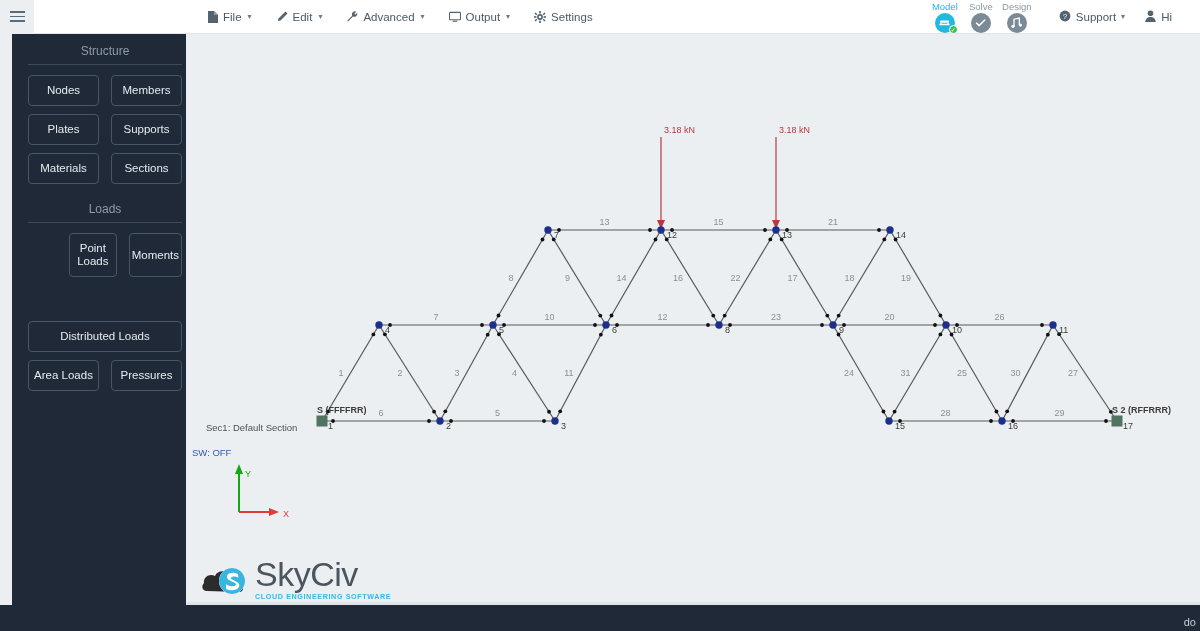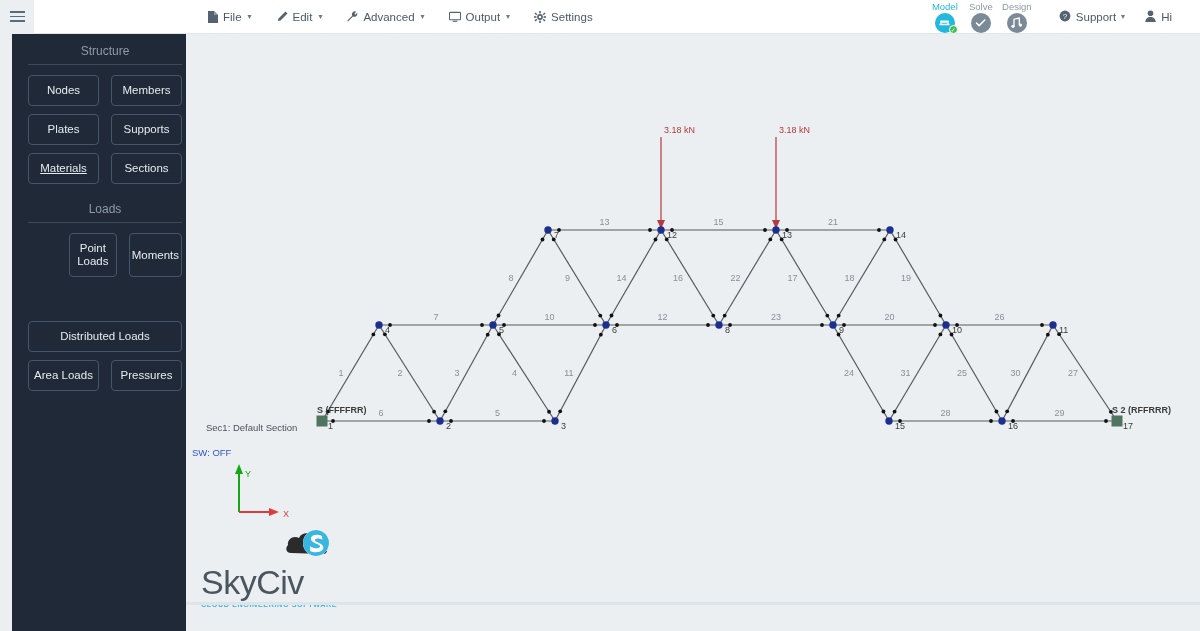--- a/index.html
+++ b/index.html
@@ -106,22 +106,22 @@
   .node-lbl { font-size: 9px; fill: #3c3c3c; }
   .load-lbl { font-size: 9px; fill: #b5393e; }
   .support-lbl { font-size: 9px; fill: #3c3c3c; font-weight: 700; }
   .sec-lbl { font-size: 9.5px; fill: #4a5158; }
   .sw-lbl { font-size: 9.5px; fill: #2f56c8; }
   .axis-lbl-y { font-size: 9px; fill: #14a814; }
   .axis-lbl-x { font-size: 9px; fill: #e03a3a; }
 
   
   #logo-wrap {
-    position: absolute; left: 15px; bottom: 22px;
-    display: flex; align-items: flex-end; gap: 2px; flex-direction: column;
+    position: absolute; left: 15px; bottom: 30px;
+    display: flex; align-items: flex-end; gap: 2px;
   }
   #logo-text-block { display: flex; flex-direction: column; }
   #logo-main {
     font-size: 34px; color: #4b5560; line-height: 34px;
     letter-spacing: -0.5px; font-family: "Liberation Sans", sans-serif;
   }
   #logo-tag {
     font-size: 7.2px; color: #38b6e0; letter-spacing: 0.6px;
     font-weight: bold; margin-top: 1px; text-align: right;
   }
@@ -262,21 +262,21 @@
       <div class="sb-rule"></div>
       <div class="sb-row">
         <button class="sb-btn" style="white-space: pre-line;">Nodes</button>
         <button class="sb-btn" style="white-space: pre-line;">Members</button>
       </div>
       <div class="sb-row">
         <button class="sb-btn" style="white-space: pre-line;">Plates</button>
         <button class="sb-btn" style="white-space: pre-line;">Supports</button>
       </div>
       <div class="sb-row">
-        <button class="sb-btn" style="white-space: pre-line; text-decoration: underline;">Materials</button>
+        <button class="sb-btn" style="white-space: pre-line;">Materials</button>
         <button class="sb-btn" style="white-space: pre-line;">Sections</button>
       </div>
       <div class="sb-section-title">Loads</div>
       <div class="sb-rule"></div>
       <div class="sb-row">
         <button class="sb-btn" style="white-space: pre-line; margin-left: 41px;">Point Loads</button>
         <button class="sb-btn" style="white-space: pre-line;">Moments</button>
       </div>
       <div class="sb-row">
         <button class="sb-btn wide" style="white-space: pre-line;">Distributed Loads</button>
@@ -591,14 +591,17 @@
       </svg>
       <div id="logo-text-block">
         <div id="logo-main">SkyCiv</div>
         <div id="logo-tag">CLOUD ENGINEERING SOFTWARE</div>
       </div>
     </div>
   </div>
 
   <div id="canvas-bottom-strip"></div>
 
+  <div id="bottom-bar">
+    <div id="bottom-bar-text">do</div>
+  </div>
 
 </div>
 
 </body></html>

